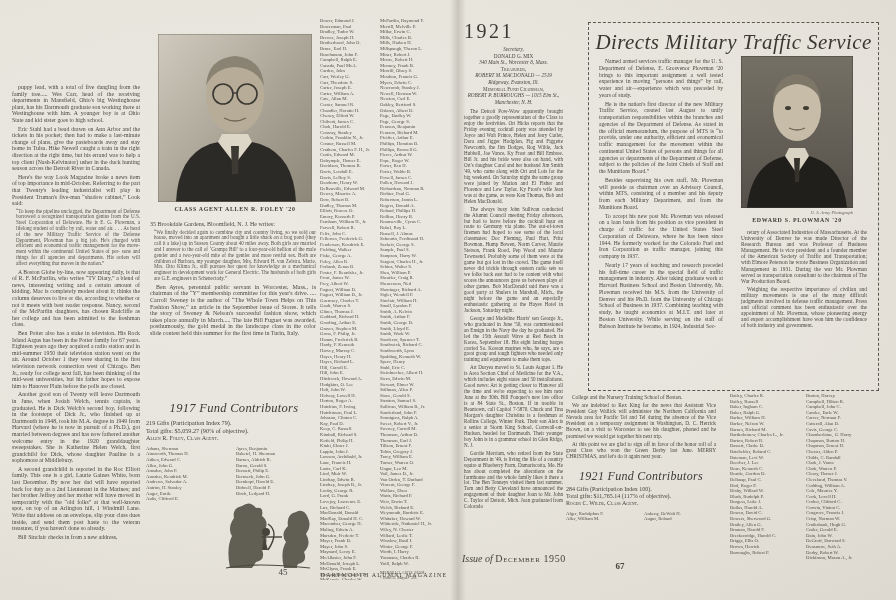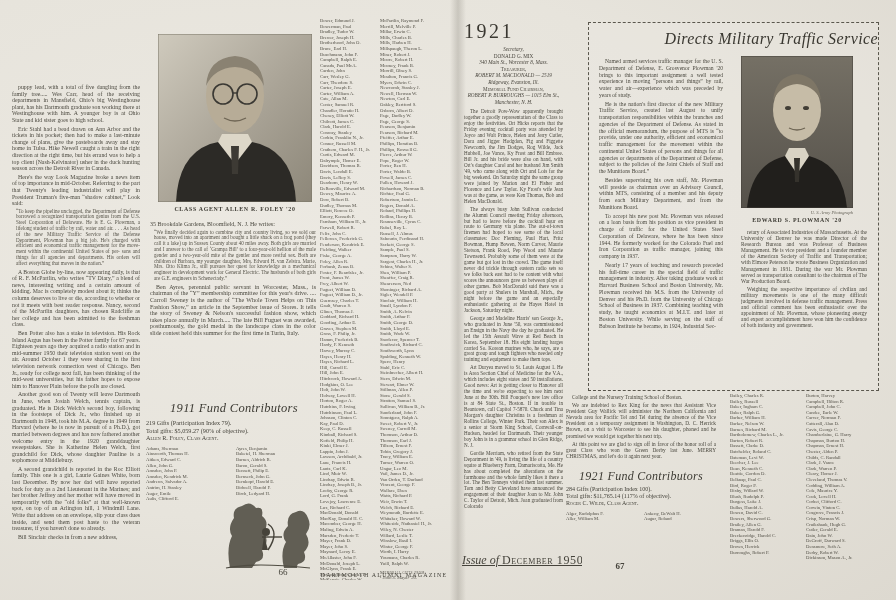--- a/index.html
+++ b/index.html
@@ -18,25 +18,25 @@
   .agent{font-variant:small-caps;}
   .capline{font-size:5.9px;letter-spacing:.7px;text-align:center;color:#3e3c35;font-weight:bold;}
   .officers{font-size:5.2px;line-height:6.6px;text-align:center;color:#4a473f;}
   .officers div:nth-child(odd){font-style:italic;}
   .officers div:nth-child(even){font-variant:small-caps;}
   .memhead{font-size:4.6px;letter-spacing:.4px;color:#55524a;margin-top:4px;font-variant:small-caps;}
   .memnote{font-size:4.6px;font-style:italic;color:#55524a;line-height:5.4px;}
   .gutter{background:linear-gradient(90deg,rgba(120,115,105,0) 0%,rgba(110,105,95,.25) 50%,rgba(120,115,105,0) 100%);}
   .pagenum{font-size:9px;color:#45433b;text-align:center;}
   .footer66{font-size:6px;letter-spacing:1.2px;color:#45433b;text-align:center;}
-  .footer67{font-size:12px;color:#45433b;white-space:nowrap;text-decoration:underline;}
+  .footer67{font-size:10px;color:#45433b;white-space:nowrap;}
   .footer67 .pfx{font-style:italic;}
   .footer67 .dt{font-variant:small-caps;letter-spacing:.6px;}
   #mtsbox{border:1.2px dashed #5a574d;background:rgba(236,233,226,.35);}
-  #mts-title{font-style:italic;font-size:16px;text-align:right;color:#3a3831;letter-spacing:.4px;margin-top:7px;}
+  #mts-title{font-style:italic;font-size:21px;text-align:center;color:#3a3831;letter-spacing:.4px;margin-top:7px;}
   .credit{font-style:italic;font-size:4.5px;text-align:right;color:#5c594f;}
   .h1921{font-size:20px;letter-spacing:2.5px;text-align:left;color:#3a3831;}
 </style>
 </head>
 <body>
 
 <div id="stage">
 
   <div class="abs gutter" style="left:450px;top:0;width:16px;height:600px;"></div>
 
@@ -80,21 +80,21 @@
   </div>
   <div class="abs capline" style="left:146px;top:206px;width:178px;">CLASS AGENT ALLEN R. FOLEY '20</div>
 
   <div class="abs col" style="left:150px;top:221px;width:166px;height:180px;font-size:6px;">
     <div>35 Brookdale Gardens, Bloomfield, N. J. He writes:</div>
     <div class="quote">“We finally decided again to combine city and country living, so we sold our house, moved into an apartment and bought a little shack on a frog pond (they call it a lake) up in Sussex County about 40 miles away. Both girls are married and I answer to the call of ‘Grampa Bill’ to a four-year-old hellion of the male gender and a two-year-old mite of the gentler and more restful sex. Both are children of Barbara, my younger daughter, Mrs. Edward H. van Zelstra. Marie, Mrs. Otto Klima Jr., still pursues her quest for knowledge as a mechanical engineer in development work for General Electric. The husbands of both girls are G.E. engineers in Schenectady.”</div>
     <div class="para">Ben Ayres, perennial public servant in Worcester, Mass., is chairman of the “Y” membership committee for this year's drive. .... Carroll Sweney is the author of “The Whole Town Helps on This Fashion Show,” an article in the September issue of Stores. It tells the story of Sweney &amp; Nelson's successful fashion show, which takes place annually in March..... The late Bill Fuguet was awarded, posthumously, the gold medal in the landscape class in the color slide contest held this summer for the first time in Turin, Italy.</div>
   </div>
 
   <div class="abs" style="left:146px;top:401px;width:176px;height:160px;">
-    <div class="fundhead">1911 Fund Contributors</div>
+    <div class="fundhead">1917 Fund Contributors</div>
     <div class="fundstats" style="margin-top:3px;">
       <div>219 Gifts (Participation Index 79).</div>
       <div>Total gifts: $5,059.27 (90% of objective).</div>
       <div class="agent">Allen R. Foley, Class Agent.</div>
     </div>
     <div style="display:flex;gap:10px;margin-top:4px;">
       <div class="nmlist" style="width:80px;">
           <div class="nm">Adams, Sherman</div>
           <div class="nm">Ainsworth, Thomas H.</div>
           <div class="nm">Aitken, Edward C.</div>
@@ -130,21 +130,21 @@
       </g>
       <g stroke="#46433a" fill="none" stroke-width="1.4">
         <path d="M44 26 Q56 34 44 52"></path>
         <line x1="38" y1="39" x2="58" y2="39"></line>
       </g>
       <circle cx="42" cy="34" r="4" fill="#46433a"></circle>
       <path d="M40 38 L38 52 L44 52 Z" fill="#46433a"></path>
       <path d="M2 70 Q30 64 86 70" stroke="#4f4c42" fill="none" stroke-width="1.2"></path>
     </svg>
   </div>
-  <div class="abs pagenum" style="left:268px;top:567px;width:30px;">66</div>
+  <div class="abs pagenum" style="left:268px;top:567px;width:30px;">45</div>
 
   <div class="abs nmlist" style="left:320px;top:18px;width:58px;height:562px;">
       <div class="nm">Bower, Edmund J.</div>
       <div class="nm">Bowerman, Paul</div>
       <div class="nm">Bradley, Tudor W.</div>
       <div class="nm">Brewer, Joseph H.</div>
       <div class="nm">Brotherhood, John O.</div>
       <div class="nm">Bruce, Earl H.</div>
       <div class="nm">Buschmann, John F.</div>
       <div class="nm">Campbell, Ralph E.</div>

